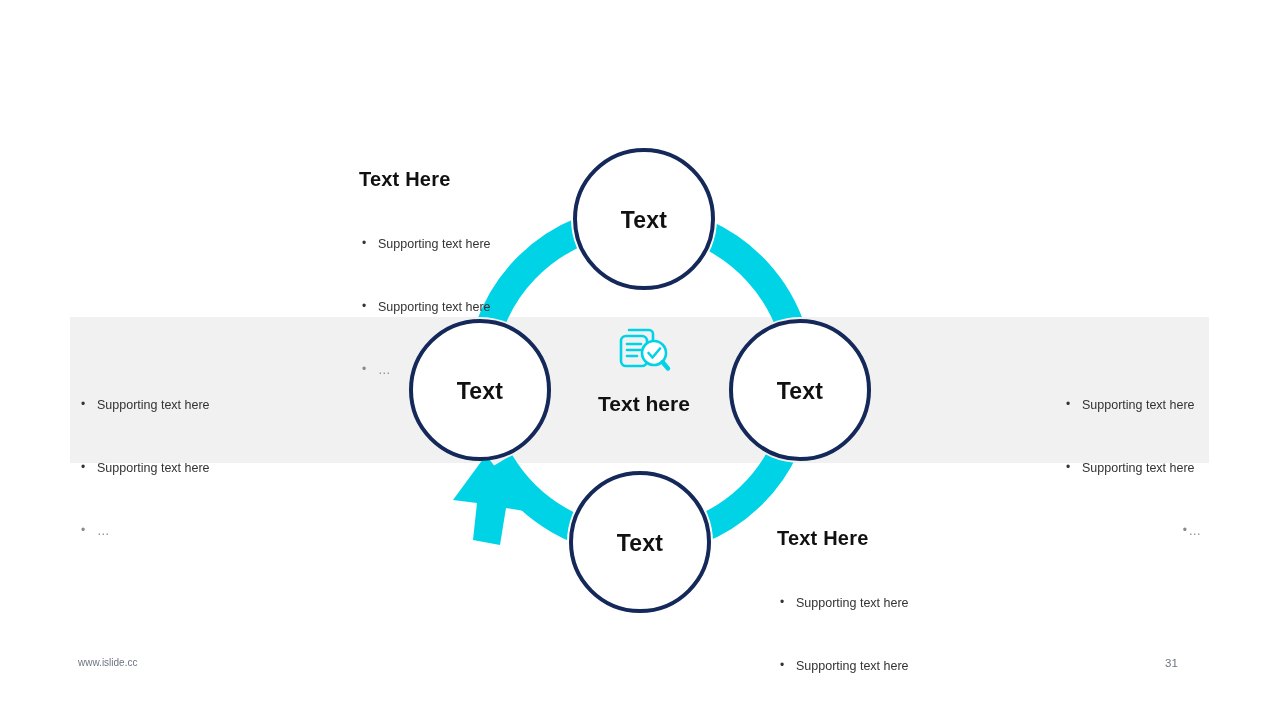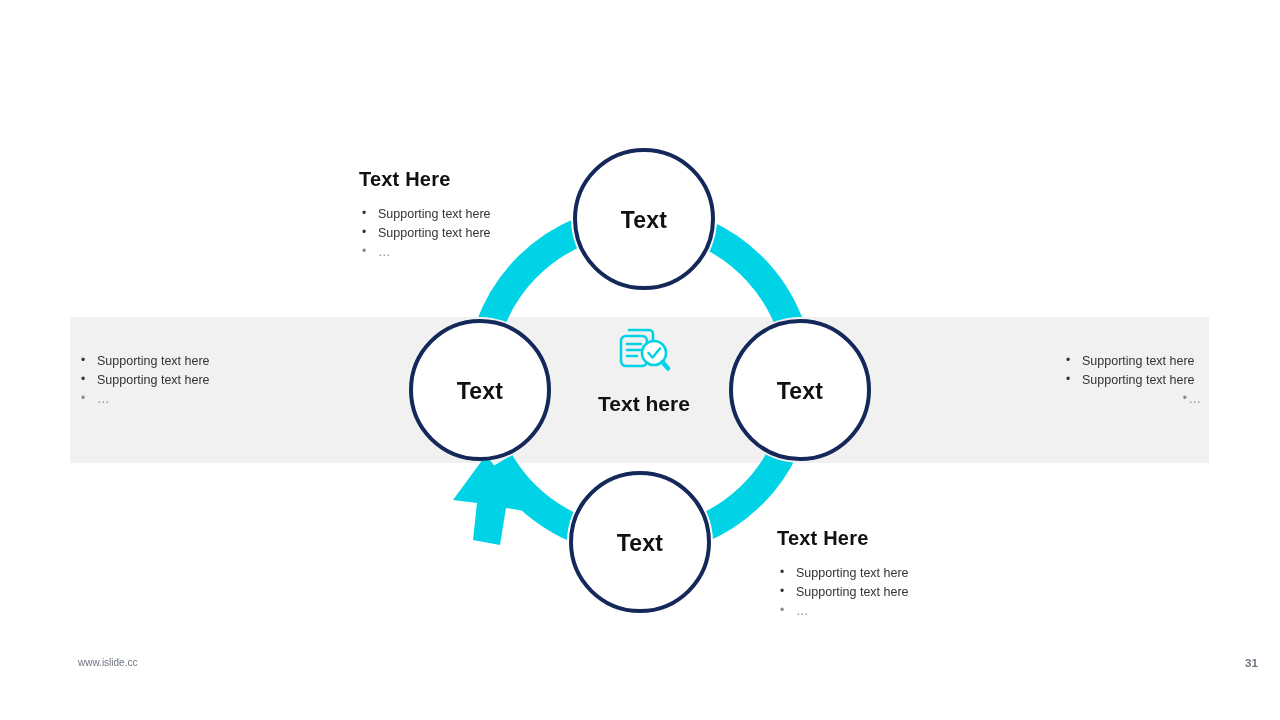--- a/index.html
+++ b/index.html
@@ -52,20 +52,21 @@
     font-size:20px;font-weight:bold;color:#111111;
     letter-spacing:.2px;
   }
   .bullets{list-style:none;margin:0;padding:0;}
   .bullets li{
     font-size:12.5px;color:#333333;
     line-height:19px;
     position:relative;
     padding-left:19px;
     white-space:nowrap;
+    margin-top:44px;
   }
   .bullets li::before{
     content:"\2022";
     position:absolute;left:3px;top:-1px;
     font-size:12px;color:#333333;
   }
   .bullets li.dots{color:#8a8a8a;}
   .bullets li.dots::before{color:#8a8a8a;}
 
   
@@ -77,22 +78,22 @@
   #block-mid-left{left:78px;top:352px;}
   #block-mid-right{left:1063px;top:352px;width:146px;}
   #block-bottom-right{left:777px;top:527px;}
 
   
   .footer-url{
     position:absolute;left:78px;top:657px;
     font-size:10px;color:#6d7480;
   }
   .footer-page{
-    position:absolute;left:1245px;top:657px;
-    font-size:11.5px;color:#6d7480;font-weight:bold;
+    position:absolute;left:1165px;top:657px;
+    font-size:11.5px;color:#6d7480;
   }
 </style>
 </head>
 <body>
 
 <div id="slide">
 
   <div class="band"></div>
 
   <svg class="diagram" viewBox="0 0 1280 720">

